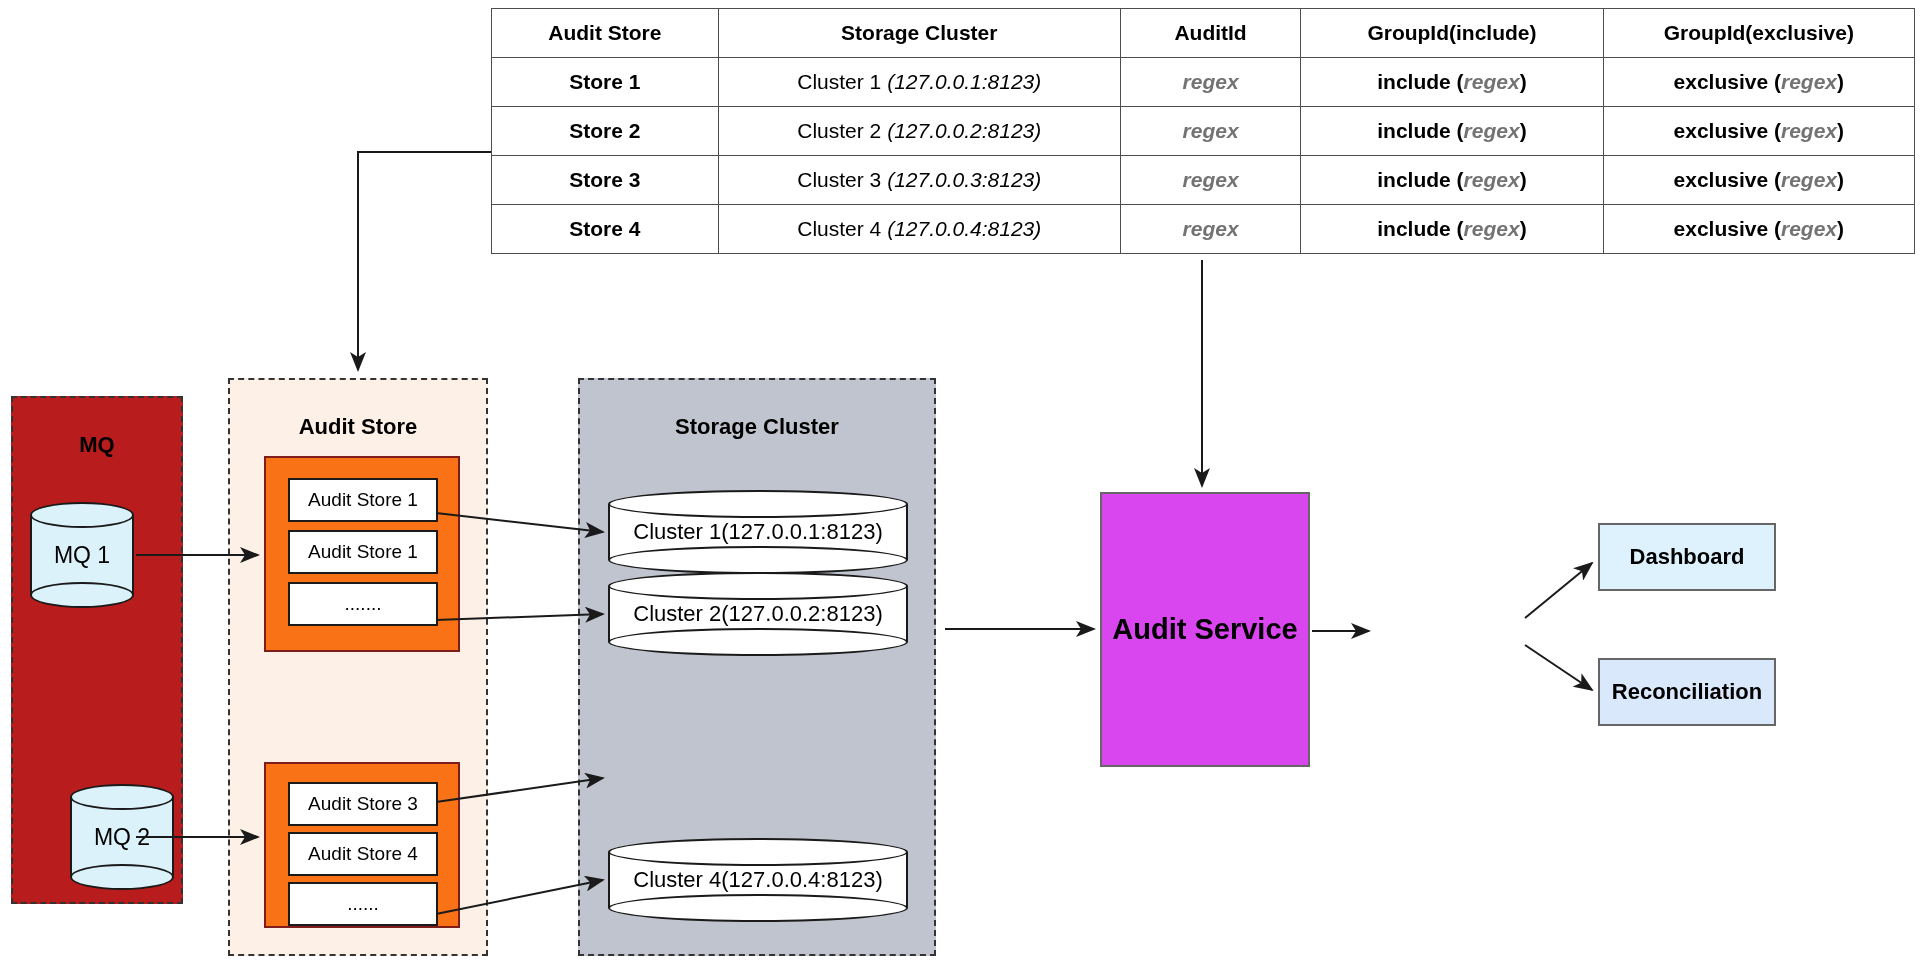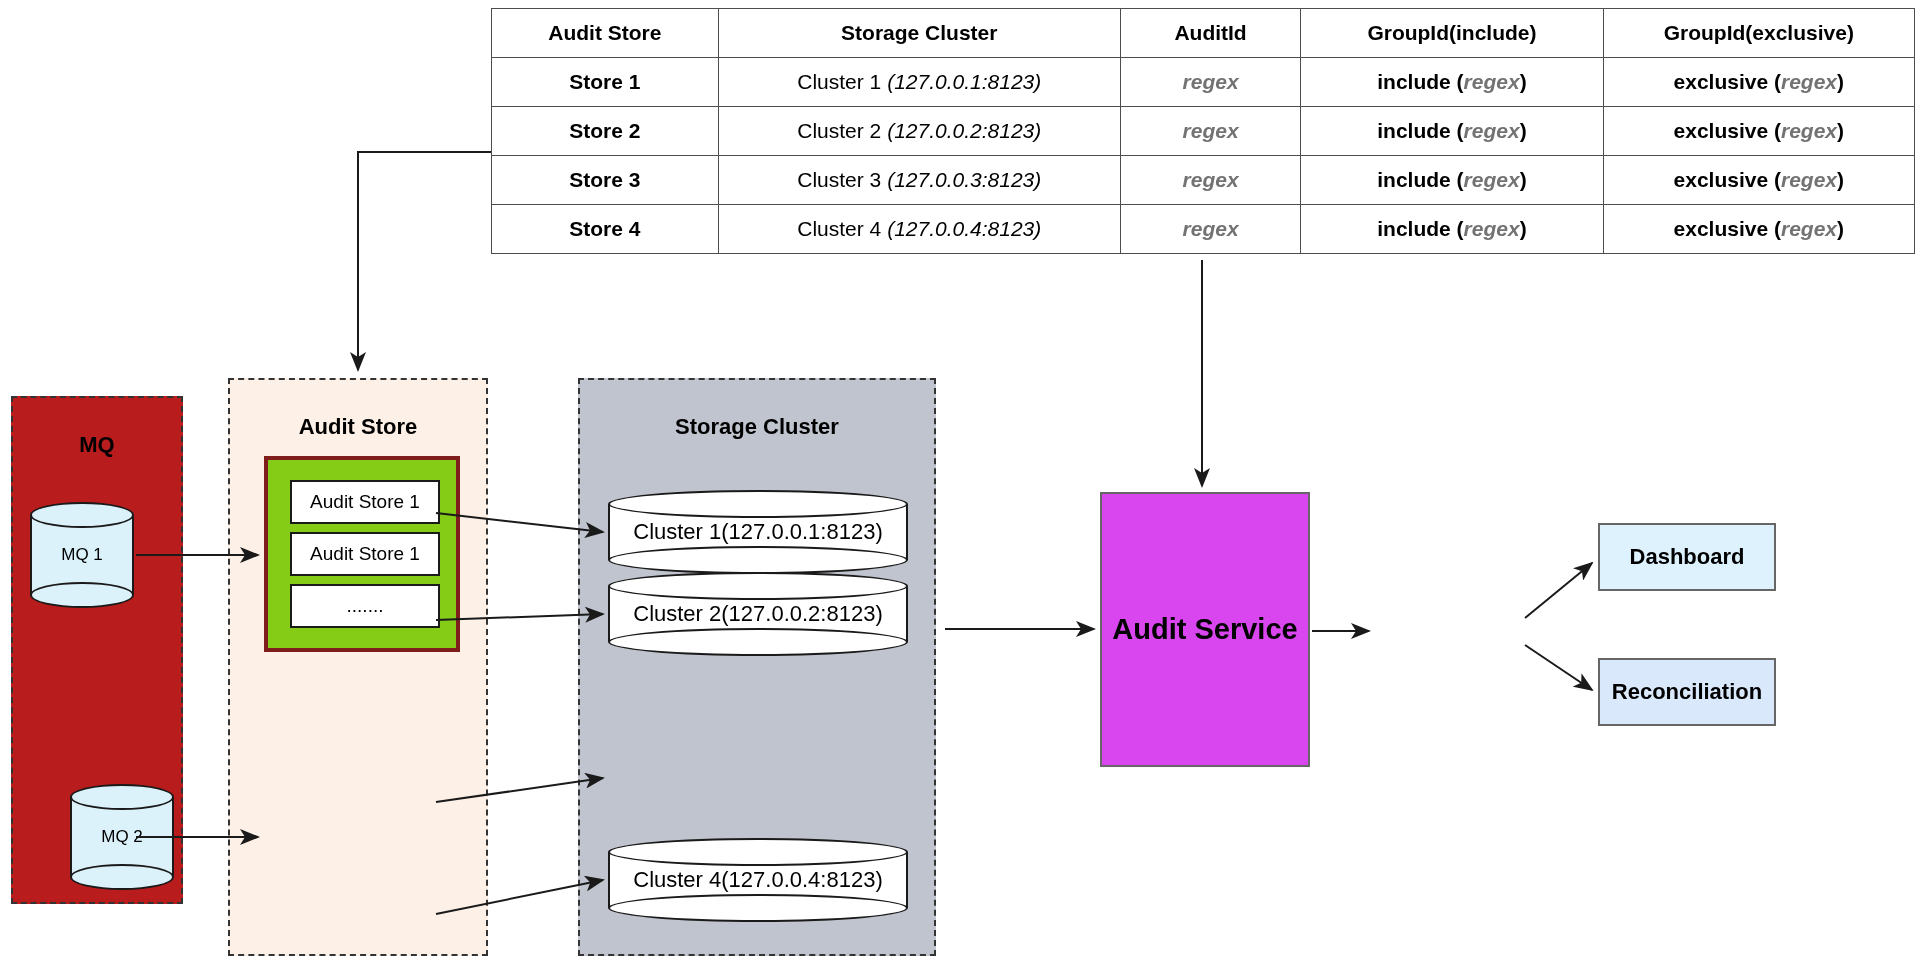--- a/index.html
+++ b/index.html
@@ -114,21 +114,21 @@
     border: 2px solid #1a1a1a;
     border-radius: 50%;
   }
   .cyl .label {
     position: absolute;
     left: 0; top: 0;
     width: 100%; height: 100%;
     display: flex;
     align-items: center;
     justify-content: center;
-    font-size: 17px;
+    font-size: 23px;
     color: #000000;
   }
   #mq1 { left: 30px; top: 502px; width: 104px; height: 106px; }
   #mq2 { left: 30px; top: 784px; width: 104px; height: 106px; margin-left: 40px; }
 
   
   .dbcyl { position: absolute; z-index: 4; }
   .dbcyl .body {
     position: absolute;
     left: 0; right: 0;
@@ -166,22 +166,22 @@
     color: #000000;
   }
   #db1 { left: 608px; top: 490px; width: 300px; height: 84px; }
   #db2 { left: 608px; top: 572px; width: 300px; height: 84px; }
   #db3 { left: 608px; top: 736px; width: 300px; height: 84px; }
   #db4 { left: 608px; top: 838px; width: 300px; height: 84px; }
 
   
   .store-group {
     position: absolute;
-    border: 4px solid #7f1d1d;
-    background: #84cc16;
+    border: 2px solid #7f1d1d;
+    background: #f97316;
     box-sizing: border-box;
     z-index: 4;
   }
   #group-a { left: 264px; top: 456px; width: 196px; height: 196px; }
   #group-b { left: 264px; top: 762px; width: 196px; height: 166px; }
   .store-item {
     position: absolute;
     left: 22px;
     width: 150px;
     height: 44px;
@@ -307,20 +307,25 @@
     <div class="top"></div>
     <div class="label">MQ 2</div>
   </div>
 
   <div class="store-group" id="group-a">
     <div class="store-item" style="top:20px;">Audit Store 1</div>
     <div class="store-item" style="top:72px;">Audit Store 1</div>
     <div class="store-item" style="top:124px;">.......</div>
   </div>
 
+  <div class="store-group" id="group-b">
+    <div class="store-item" style="top:18px;">Audit Store 3</div>
+    <div class="store-item" style="top:68px;">Audit Store 4</div>
+    <div class="store-item" style="top:118px;">......</div>
+  </div>
 
   <div class="dbcyl" id="db1">
     <div class="body"></div>
     <div class="bottom"></div>
     <div class="top"></div>
     <div class="label">Cluster 1(127.0.0.1:8123)</div>
   </div>
   <div class="dbcyl" id="db2">
     <div class="body"></div>
     <div class="bottom"></div>

